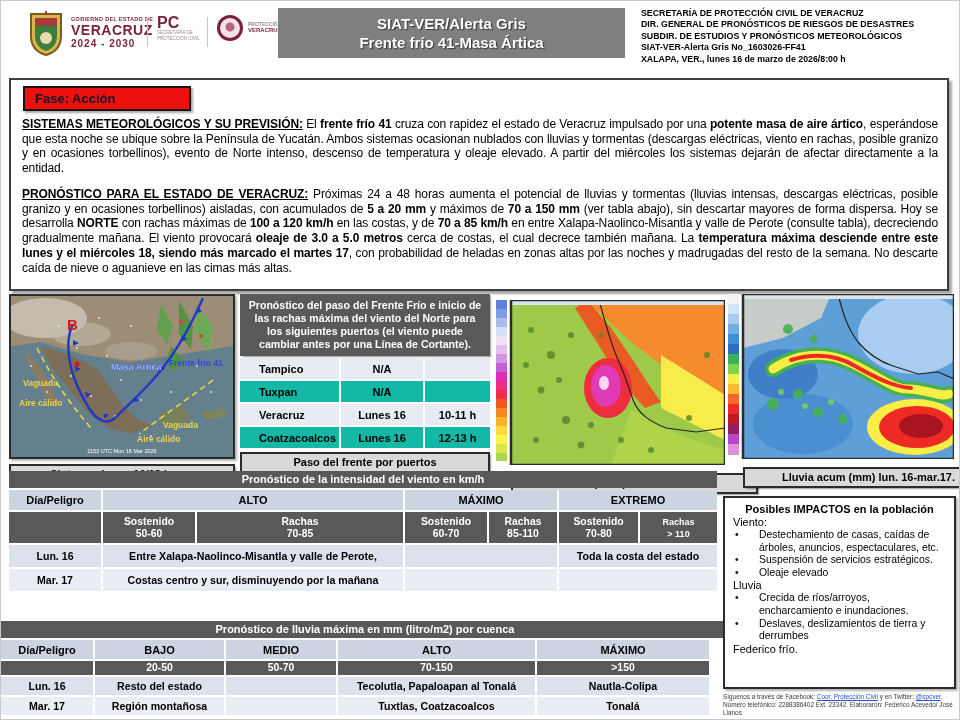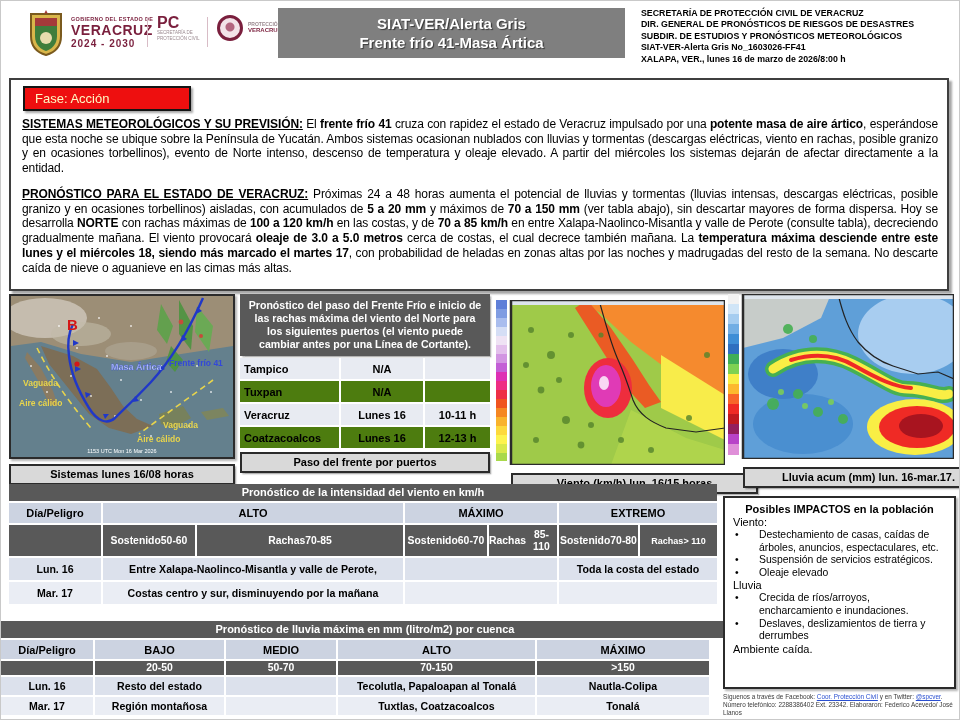--- a/index.html
+++ b/index.html
@@ -33,21 +33,21 @@
   .org-block { right:6px; top:7px; width:312px; text-align:left;margin-left:29px; }
   .org-block div { font-size:8.8px; font-weight:bold; line-height:11.4px; }
 
   
   .bulletin-box {
     left:8px; top:77px; width:940px; height:213px; background:#fff;
     border:2px solid #3f3f3f; box-shadow:2.5px 2.5px 2px rgba(0,0,0,.35);
   }
   .phase-badge {
     left:12px; top:6px; width:168px; height:25px; background:#ee0f0f;
-    border:2px solid #141414; color:#fef9c3; font-weight:normal; font-size:13px;
+    border:2px solid #141414; color:#0f172a; font-weight:bold; font-size:13px;
     display:flex; align-items:center; padding-left:10px;
     box-shadow:2px 2px 2px rgba(0,0,0,.35);
   }
   .para { left:11px; width:916px; font-size:12px; line-height:14.7px;
     text-align:justify; letter-spacing:-0.1px; }
   .para .b { font-weight:bold; } .para .u { text-decoration:underline; }
 
   
   .caption-box {
     height:21px; background:#d9d9d9; border:2px solid #2b2b2b;
@@ -58,35 +58,35 @@
 
   .ports-header {
     background:#595959; color:#fff; font-weight:bold; font-size:10.6px;
     line-height:13px; text-align:center; padding:5px 7px;
     box-shadow:1.5px 1.5px 1.5px rgba(0,0,0,.3);
   }
   .ports-grid { display:grid; grid-template-columns:99px 82px 65px; gap:2px;
     background:#fff; margin-top:2px; }
   .ports-grid > div { height:21px; display:flex; align-items:center;
     font-size:11px; font-weight:bold; }
-  .pc-name { padding-left:4px; } .pc-val { justify-content:center; }
-  .row-a { background:#e8ebf2; } .row-b { background:#4d7c0f; }
+  .pc-name { padding-left:19px; } .pc-val { justify-content:center; }
+  .row-a { background:#e8ebf2; } .row-b { background:#14b8a6; }
 
   
   .tbl-title { height:17px; background:#595959; color:#fff; font-weight:bold;
     font-size:11px; text-align:center; line-height:17px; }
   .gridtbl { display:grid; gap:2px; background:#fff; margin-top:2px; }
   .gw { grid-template-columns:92px 92px 206px 82px 68px 79px 77px;
         grid-template-rows:20px 31px 22px 22px; }
   .gr { grid-template-columns:92px 129px 110px 197px 172px;
         grid-template-rows:19px 14px 18px 18px; }
   .cell { display:flex; align-items:center; justify-content:center;
     font-size:10.6px; font-weight:bold; text-align:center; }
   .hl { background:#ccd3e1; font-size:11px; }
-  .hd { background:#595959; color:#fff; flex-direction:row; line-height:12px; font-size:10.4px;}
+  .hd { background:#595959; color:#fff; flex-direction:column; line-height:12px; font-size:10.4px;}
   .ra { background:#dce1ec; } .rb { background:#eaedf4; }
   .c1{grid-column:1} .c2{grid-column:2} .c3{grid-column:3} .c4{grid-column:4}
   .c5{grid-column:5} .c6{grid-column:6} .c7{grid-column:7}
   .c23{grid-column:2/4} .c45{grid-column:4/6} .c67{grid-column:6/8}
   .r1{grid-row:1} .r2{grid-row:2} .r3{grid-row:3} .r4{grid-row:4}
 
   
   .impacts {
     left:722px; top:495px; width:233px; height:193px; border:2px solid #2b2b2b;
     box-shadow:2px 2px 2px rgba(0,0,0,.3); padding:4px 8px 0 8px; background:#fff;
@@ -343,21 +343,21 @@
             <circle cx="88" cy="108" r="3"></circle>
         </g>
         <path d="M95,0 C 100,20 105,35 115,48 C 125,60 138,68 150,72 L 175,80 195,78 211,85" fill="none" stroke="#222" stroke-width="1.2"></path>
         <rect x="0" y="0" width="211" height="5" fill="#dde4ec"></rect>
         <rect x="0" y="0" width="211" height="165" fill="none" stroke="#2b2b2b" stroke-width="2.5"></rect>
       </g>
     </svg>
     <div class="caption-box" style="margin-left:15px; margin-top:4px;">Lluvia acum (mm) lun. 16-mar.17.</div>
   </div>
 
-  <div class="abs" style="left:8px; top:483px; width:708px;border-radius:11px;">
+  <div class="abs" style="left:8px; top:470px; width:708px;border-radius:11px;">
     <div class="tbl-title">Pronóstico de la intensidad del viento en km/h</div>
     <div class="gridtbl gw">
       <div class="cell hl c1 r1">Día/Peligro</div>
       <div class="cell hl c23 r1">ALTO</div>
       <div class="cell hl c45 r1">MÁXIMO</div>
       <div class="cell hl c67 r1">EXTREMO</div>
 
       <div class="cell hd c1 r2"></div>
       <div class="cell hd c2 r2">
           <span>Sostenido</span>
@@ -442,20 +442,20 @@
       </div>
     <div class="imp-h">Lluvia</div>
     <div class="bullet">
         <span class="dot">•</span>
         <span class="bt">Crecida de ríos/arroyos, encharcamiento e inundaciones.</span>
       </div>
     <div class="bullet">
         <span class="dot">•</span>
         <span class="bt">Deslaves, deslizamientos de tierra y derrumbes</span>
       </div>
-    <div class="imp-h">Ambiente caída.</div>
+    <div class="imp-h">Federico frío.</div>
   </div>
 
   <div class="abs footnote">
     <span>Síguenos a través de Facebook: </span><a>Coor. Protección Civil</a><span> y en Twitter: </span><a>@spcver</a><span>. Número telefónico: 2288386402 Ext. 23342. Elaboraron: Federico Acevedo/ José Llanos</span>
   </div>
 
 </div>
 
 </body></html>

